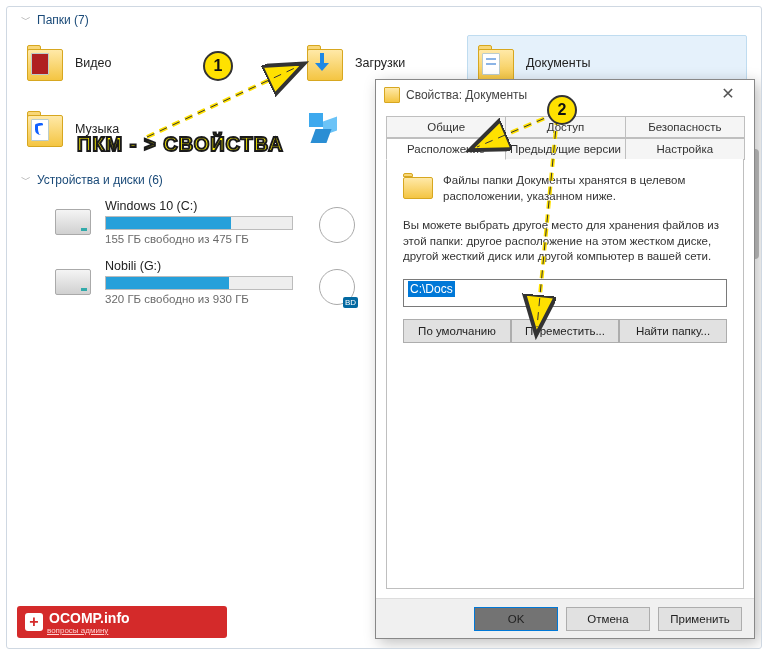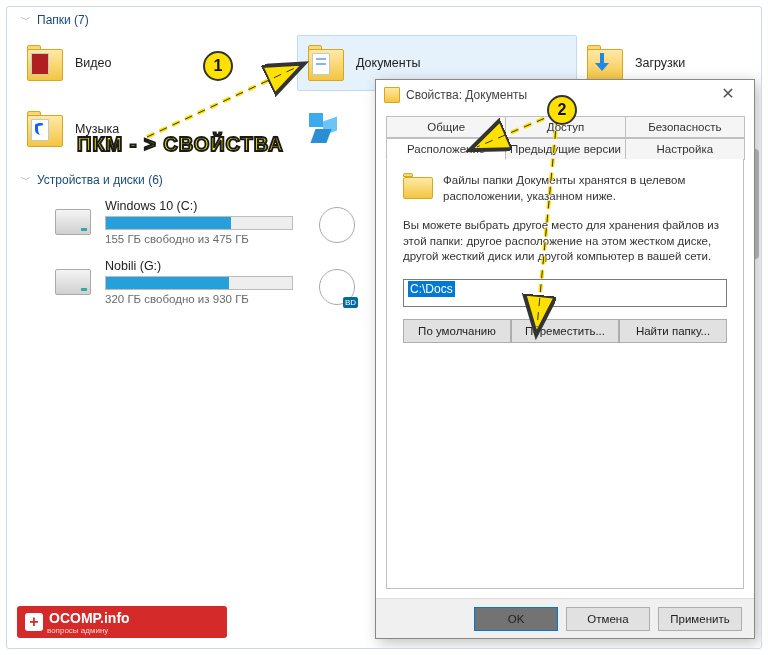--- a/index.html
+++ b/index.html
@@ -287,61 +287,61 @@
     display: flex; align-items: center;
     padding: 0 8px; gap: 6px;
     z-index: 60;
   }
   .watermark .plus {
     width: 18px; height: 18px; background: #fff; color: #d42a2a;
     font-weight: bold; text-align: center; line-height: 18px; border-radius: 3px;
     font-size: 16px;
   }
   .watermark .txt { color: #fff; font-weight: bold; font-size: 14px; }
-  .watermark .sub { color: #ffd0d0; font-size: 8px; margin-left: -2px; }
+  .watermark .sub { color: #ffd0d0; font-size: 8px; margin-left: -2px; text-decoration: underline; }
 </style>
 </head>
 <body>
 
 <div class="frame">
 
   <div class="section-header">
     <span class="chev">﹀</span>
     <span>Папки (7)</span>
   </div>
 
   <div class="folders">
     <div class="folder-item">
       <div class="folder-icon">
         <div class="folder-tab"></div>
           <div class="folder-body"></div>
         <div class="folder-inner fi-video"></div>
       </div>
       <div class="folder-label">Видео</div>
-    </div>
-
-    <div class="folder-item selected">
-      <div class="folder-icon">
-        <div class="folder-tab"></div>
-          <div class="folder-body"></div>
-        <div class="folder-inner fi-lines"></div>
-      </div>
-      <div class="folder-label">Документы</div>
     </div>
 
     <div class="folder-item" style="width:170px">
       <div class="folder-icon">
         <div class="folder-tab"></div>
           <div class="folder-body"></div>
         <div class="dl-arrow">
             <div class="shaft"></div>
             <div class="head"></div>
           </div>
       </div>
       <div class="folder-label">Загрузки</div>
+    </div>
+
+    <div class="folder-item selected">
+      <div class="folder-icon">
+        <div class="folder-tab"></div>
+          <div class="folder-body"></div>
+        <div class="folder-inner fi-lines"></div>
+      </div>
+      <div class="folder-label">Документы</div>
     </div>
   </div>
 
   <div class="folders" style="padding-top:0">
     <div class="folder-item">
       <div class="folder-icon">
         <div class="folder-tab"></div>
           <div class="folder-body"></div>
         <div class="folder-inner fi-music">
             <div class="note"></div>

